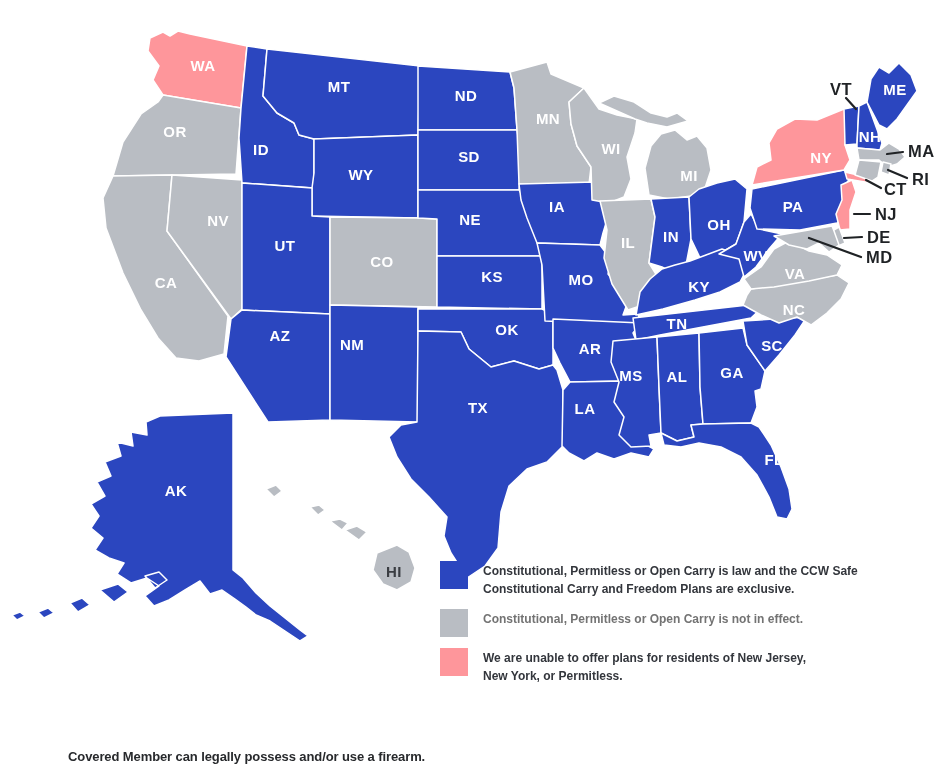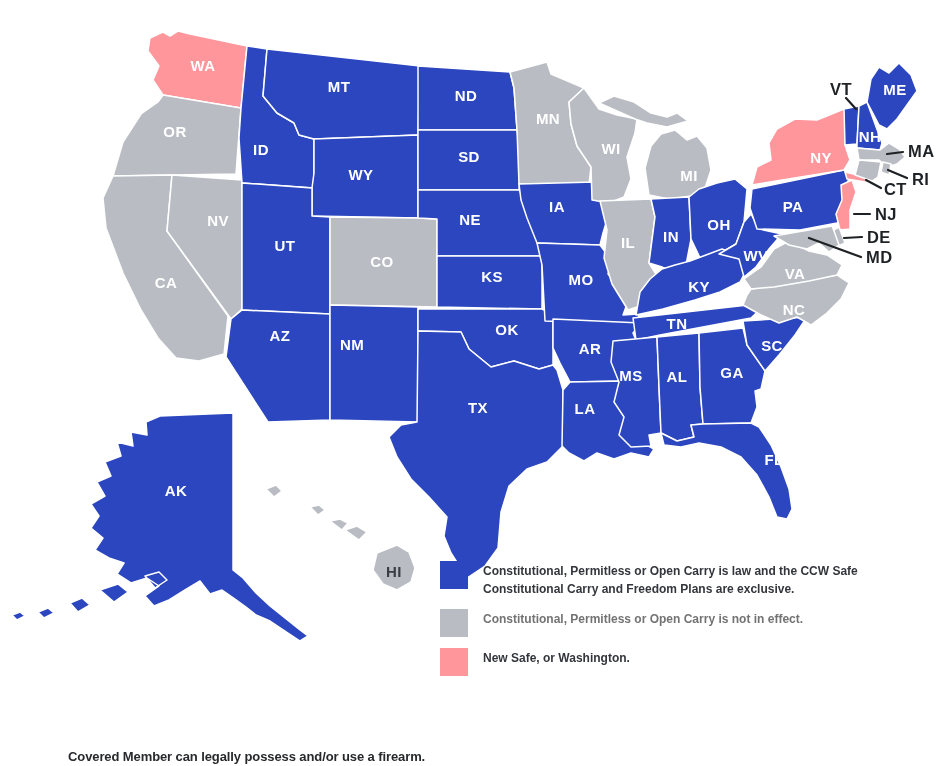--- a/index.html
+++ b/index.html
@@ -146,21 +146,22 @@
       </div>
       <div class="legend-item">
         <div class="legend-swatch" style="background: rgb(185, 189, 195);"></div>
         <div class="legend-text" style="color: #737373;">
           <div>Constitutional, Permitless or Open Carry is not in effect.</div>
         </div>
       </div>
       <div class="legend-item">
         <div class="legend-swatch" style="background: rgb(254, 150, 155);"></div>
         <div class="legend-text" style="color: rgb(51, 54, 60);">
-          <div>New Safe, or Washington.</div>
+          <div>We are unable to offer plans for residents of New Jersey,</div>
+          <div>New York, or Permitless.</div>
         </div>
       </div>
     </div>
 
   <div class="footnote" style="color: rgb(39, 41, 44);">
     <div>Covered Member can legally possess and/or use a firearm.</div>
   </div>
 </div>
 
 </body></html>

